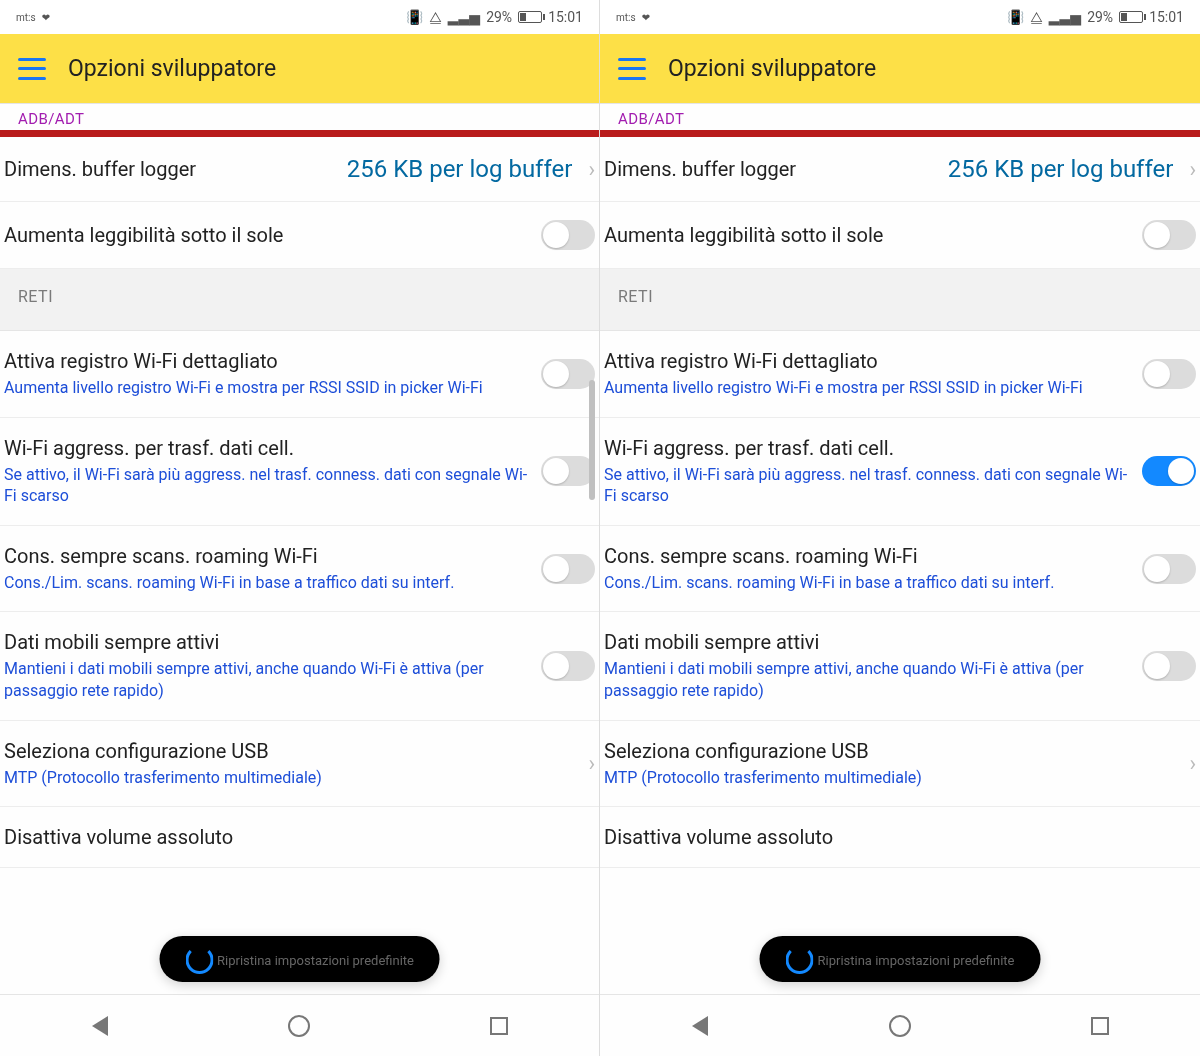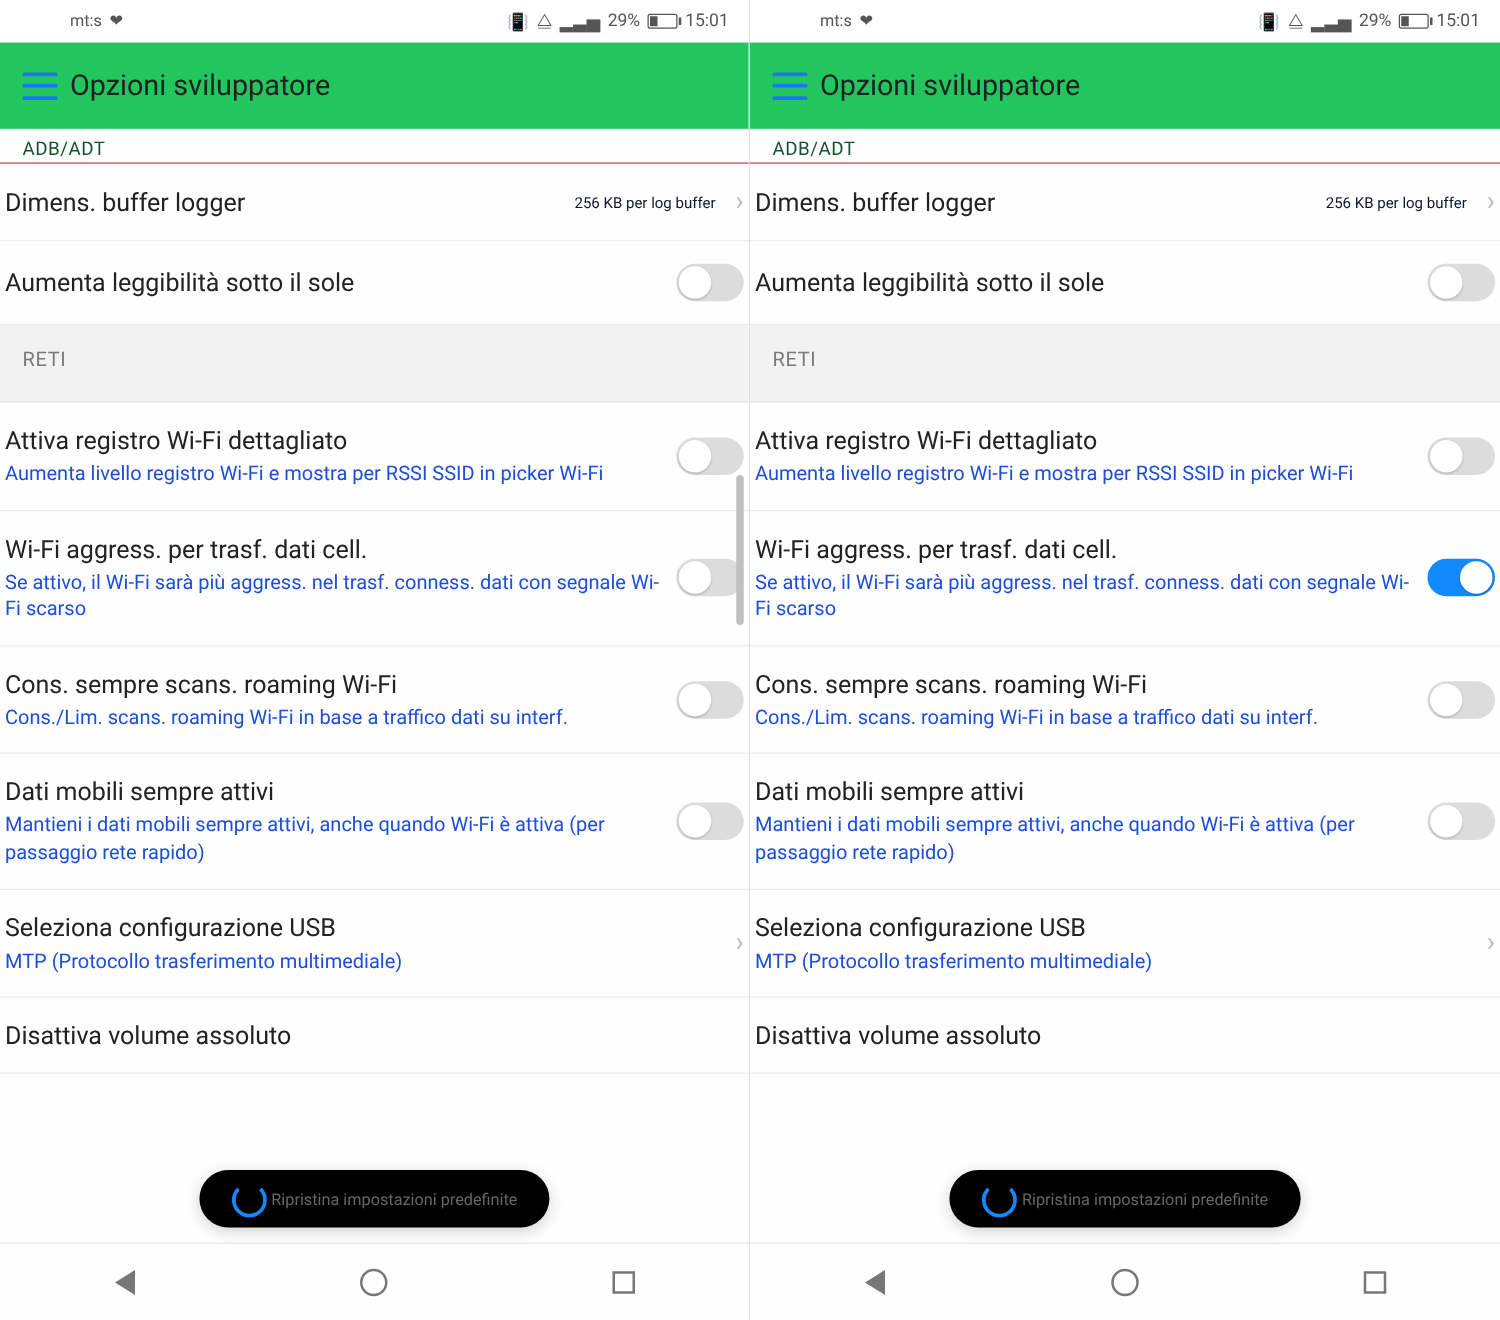--- a/index.html
+++ b/index.html
@@ -25,65 +25,65 @@
   
   .status-bar {
     height: 34px;
     display: flex;
     align-items: center;
     padding: 0 16px;
     font-size: 15px;
     color: #4a4a4a;
     background: #fff;
   }
-  .status-left { display: flex; align-items: center; gap: 6px; font-size: 13px; color:#555;margin-left:40px;}
+  .status-left { display: flex; align-items: center; gap: 6px; font-size: 10px; color:#555;}
   .status-right { margin-left: auto; display: flex; align-items: center; gap: 6px; font-size: 14px; color:#555;}
   .heart { color:#555; }
   .battery-icon {
     display:inline-block; width:24px; height:12px; border:1.5px solid #555; border-radius:2px; position:relative;
   }
   .battery-icon::after{ content:""; position:absolute; right:-4px; top:2px; width:2px; height:6px; background:#555;}
   .battery-fill{ position:absolute; left:1px; top:1px; bottom:1px; width:28%; background:#555;}
 
   
   .app-bar {
     height: 70px;
     display: flex;
     align-items: center;
     padding: 0 18px;
-    gap: 10px;
+    gap: 22px;
     border-bottom: 1px solid #e5e5e5;
-    background:#22c55e;
+    background:#fde047;
   }
   .hamburger {
     width: 28px; height: 22px; display:flex; flex-direction:column; justify-content:space-between;
   }
   .hamburger span { height:3px; background:#1976f2; border-radius:2px; }
   .app-title { font-size: 23px; color:#222; font-weight:400; }
 
   
   .ghost-header {
     padding: 6px 18px 2px 18px;
-    color: #14532d;
+    color: #a21caf;
     font-size: 15px;
     letter-spacing: 0.4px;
-    border-bottom: 1px solid #b91c1c;
+    border-bottom: 7px solid #b91c1c;
     background:#fefefe;
   }
 
   
   .list { flex: 1; overflow: hidden; background:#fefefe; }
   .row {
     display:flex; align-items:center; padding: 18px 4px;
     border-bottom: 1px solid #ededed; gap: 10px;
   }
   .row-text { flex:1; }
   .row-title { font-size: 20px; color:#222; }
   .row-sub { font-size: 16px; color:#1d4ed8; margin-top:4px; line-height:1.35; }
-  .row-value { font-size: 12px; color:#0f172a; }
+  .row-value { font-size: 24px; color:#0369a1; }
   .chevron { color:#bbb; font-size: 22px; margin-left:6px; }
   .section-label {
     padding: 18px 18px 24px 18px;
     background:#f2f2f2;
     font-size: 16px;
     color:#7a7a7a;
     letter-spacing:0.5px;
     border-bottom:1px solid #e5e5e5;
   }
 

